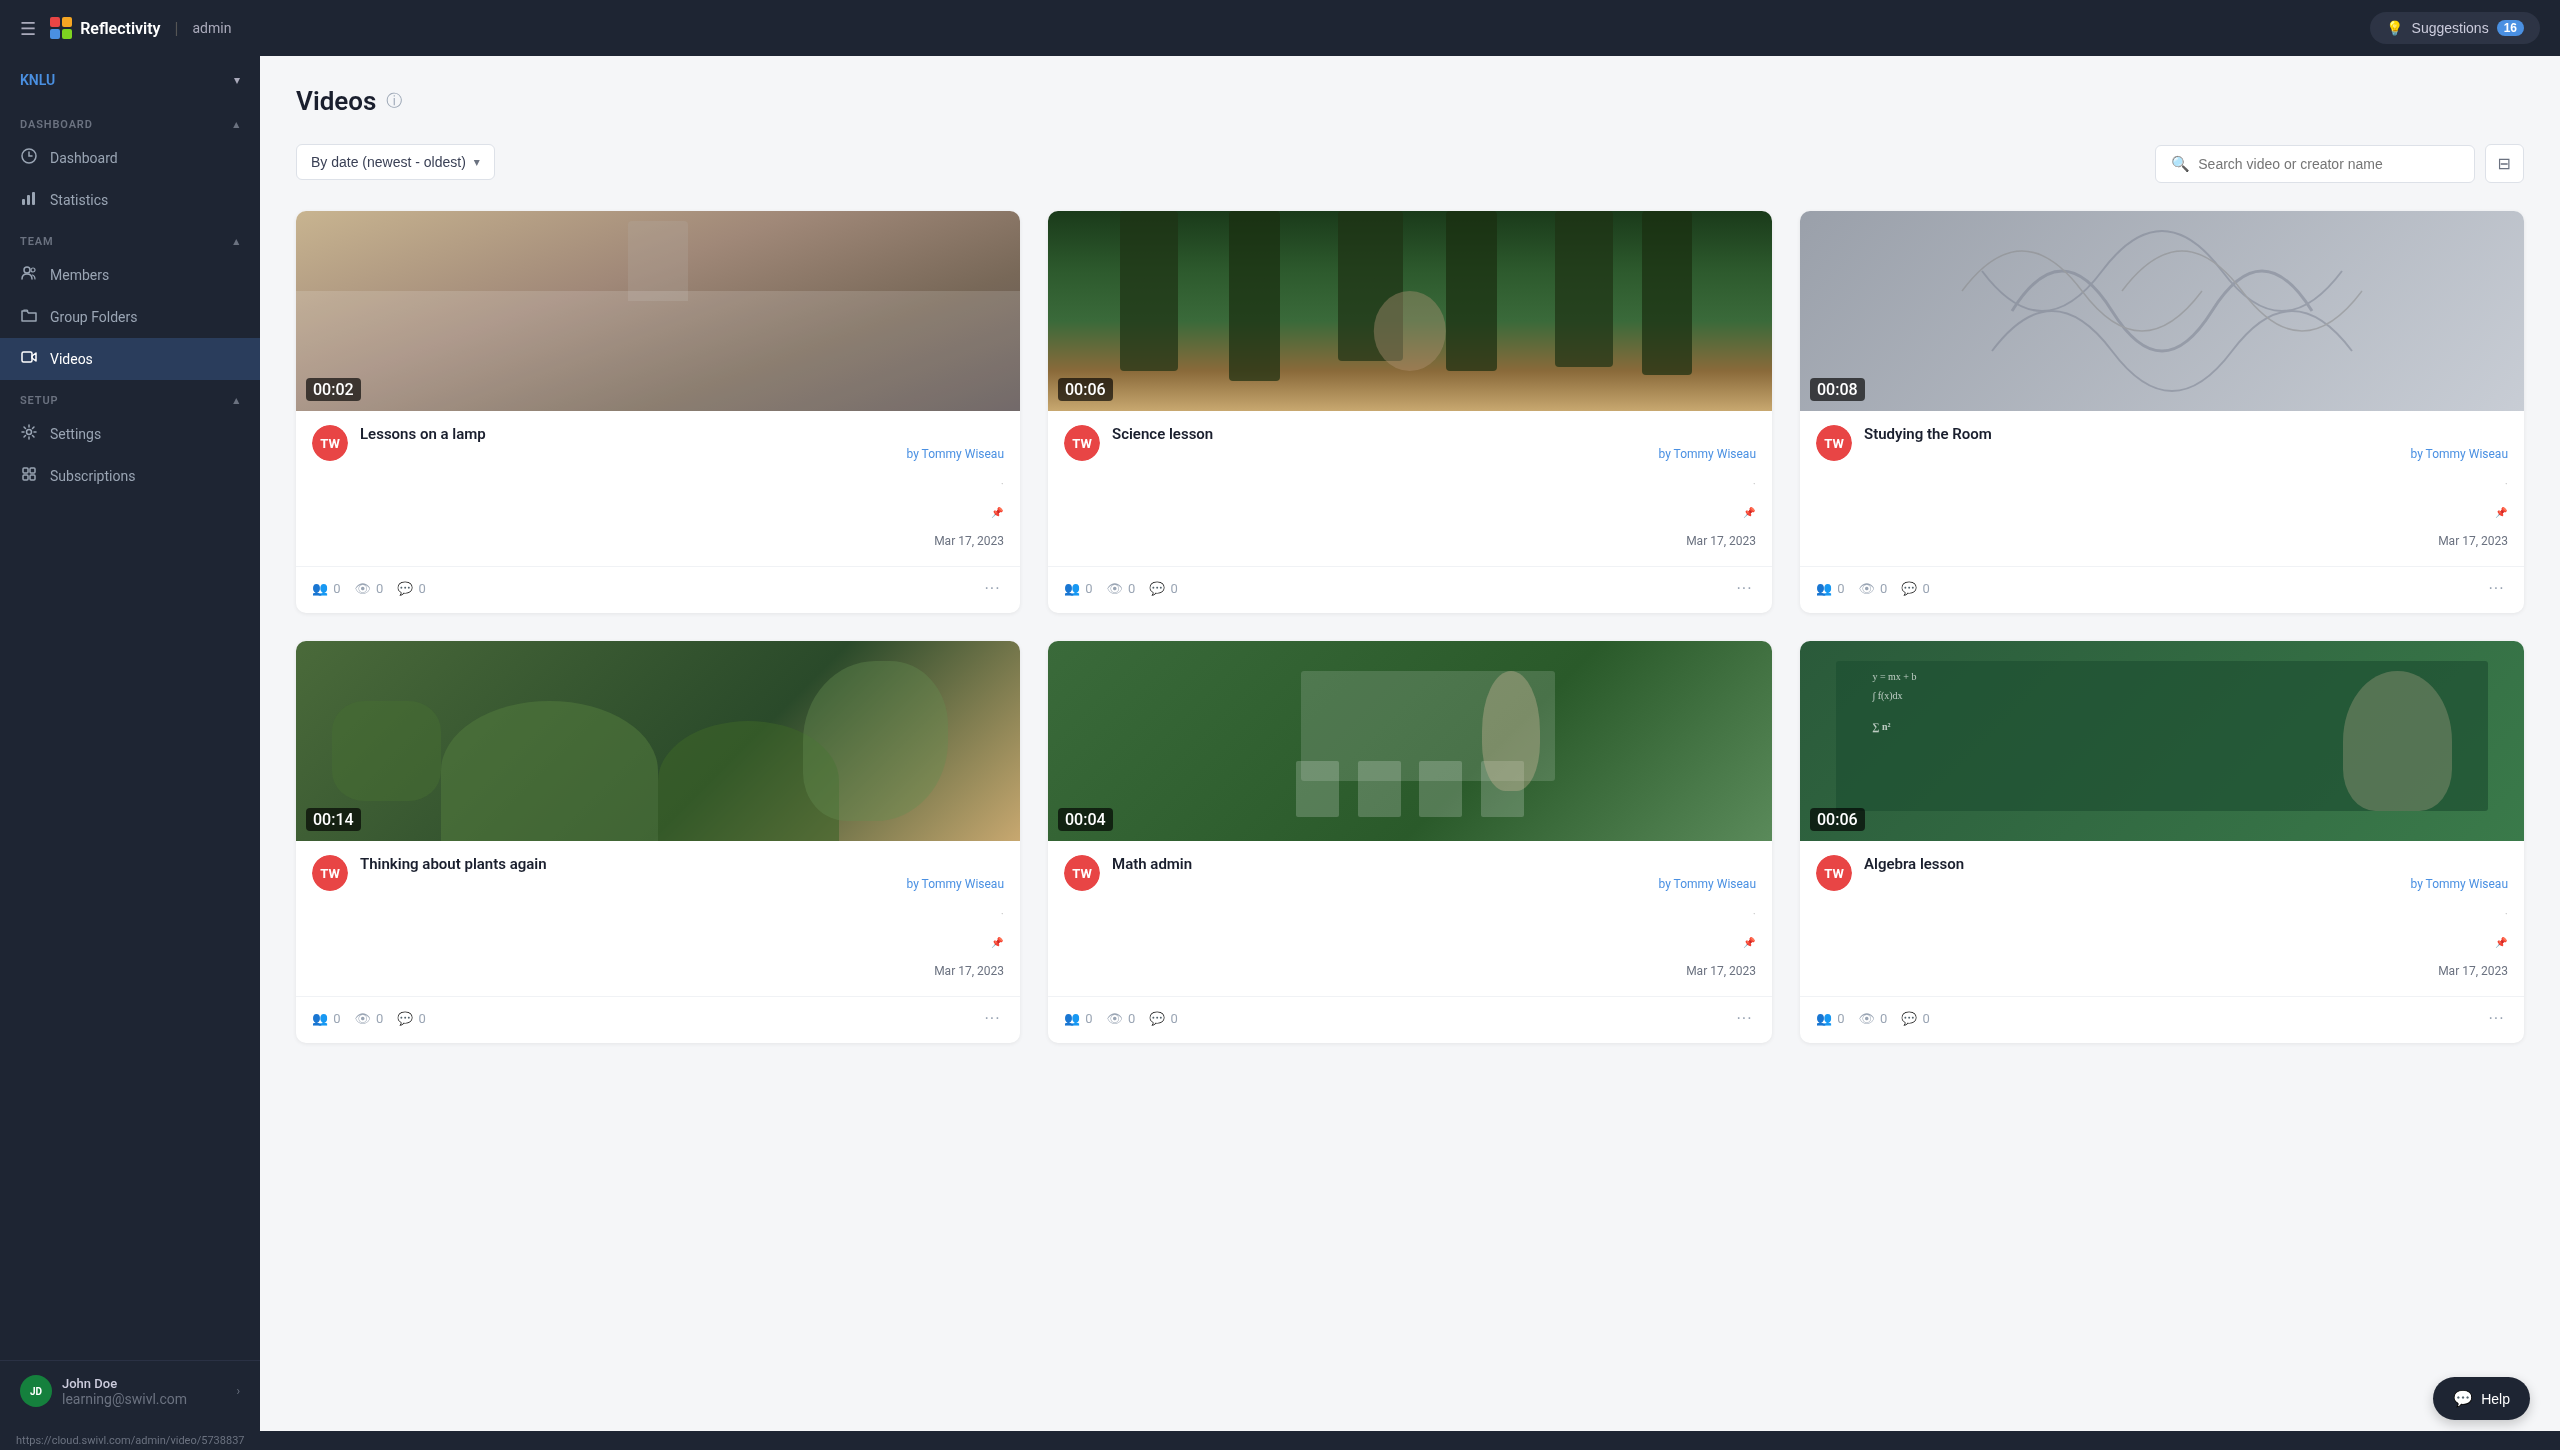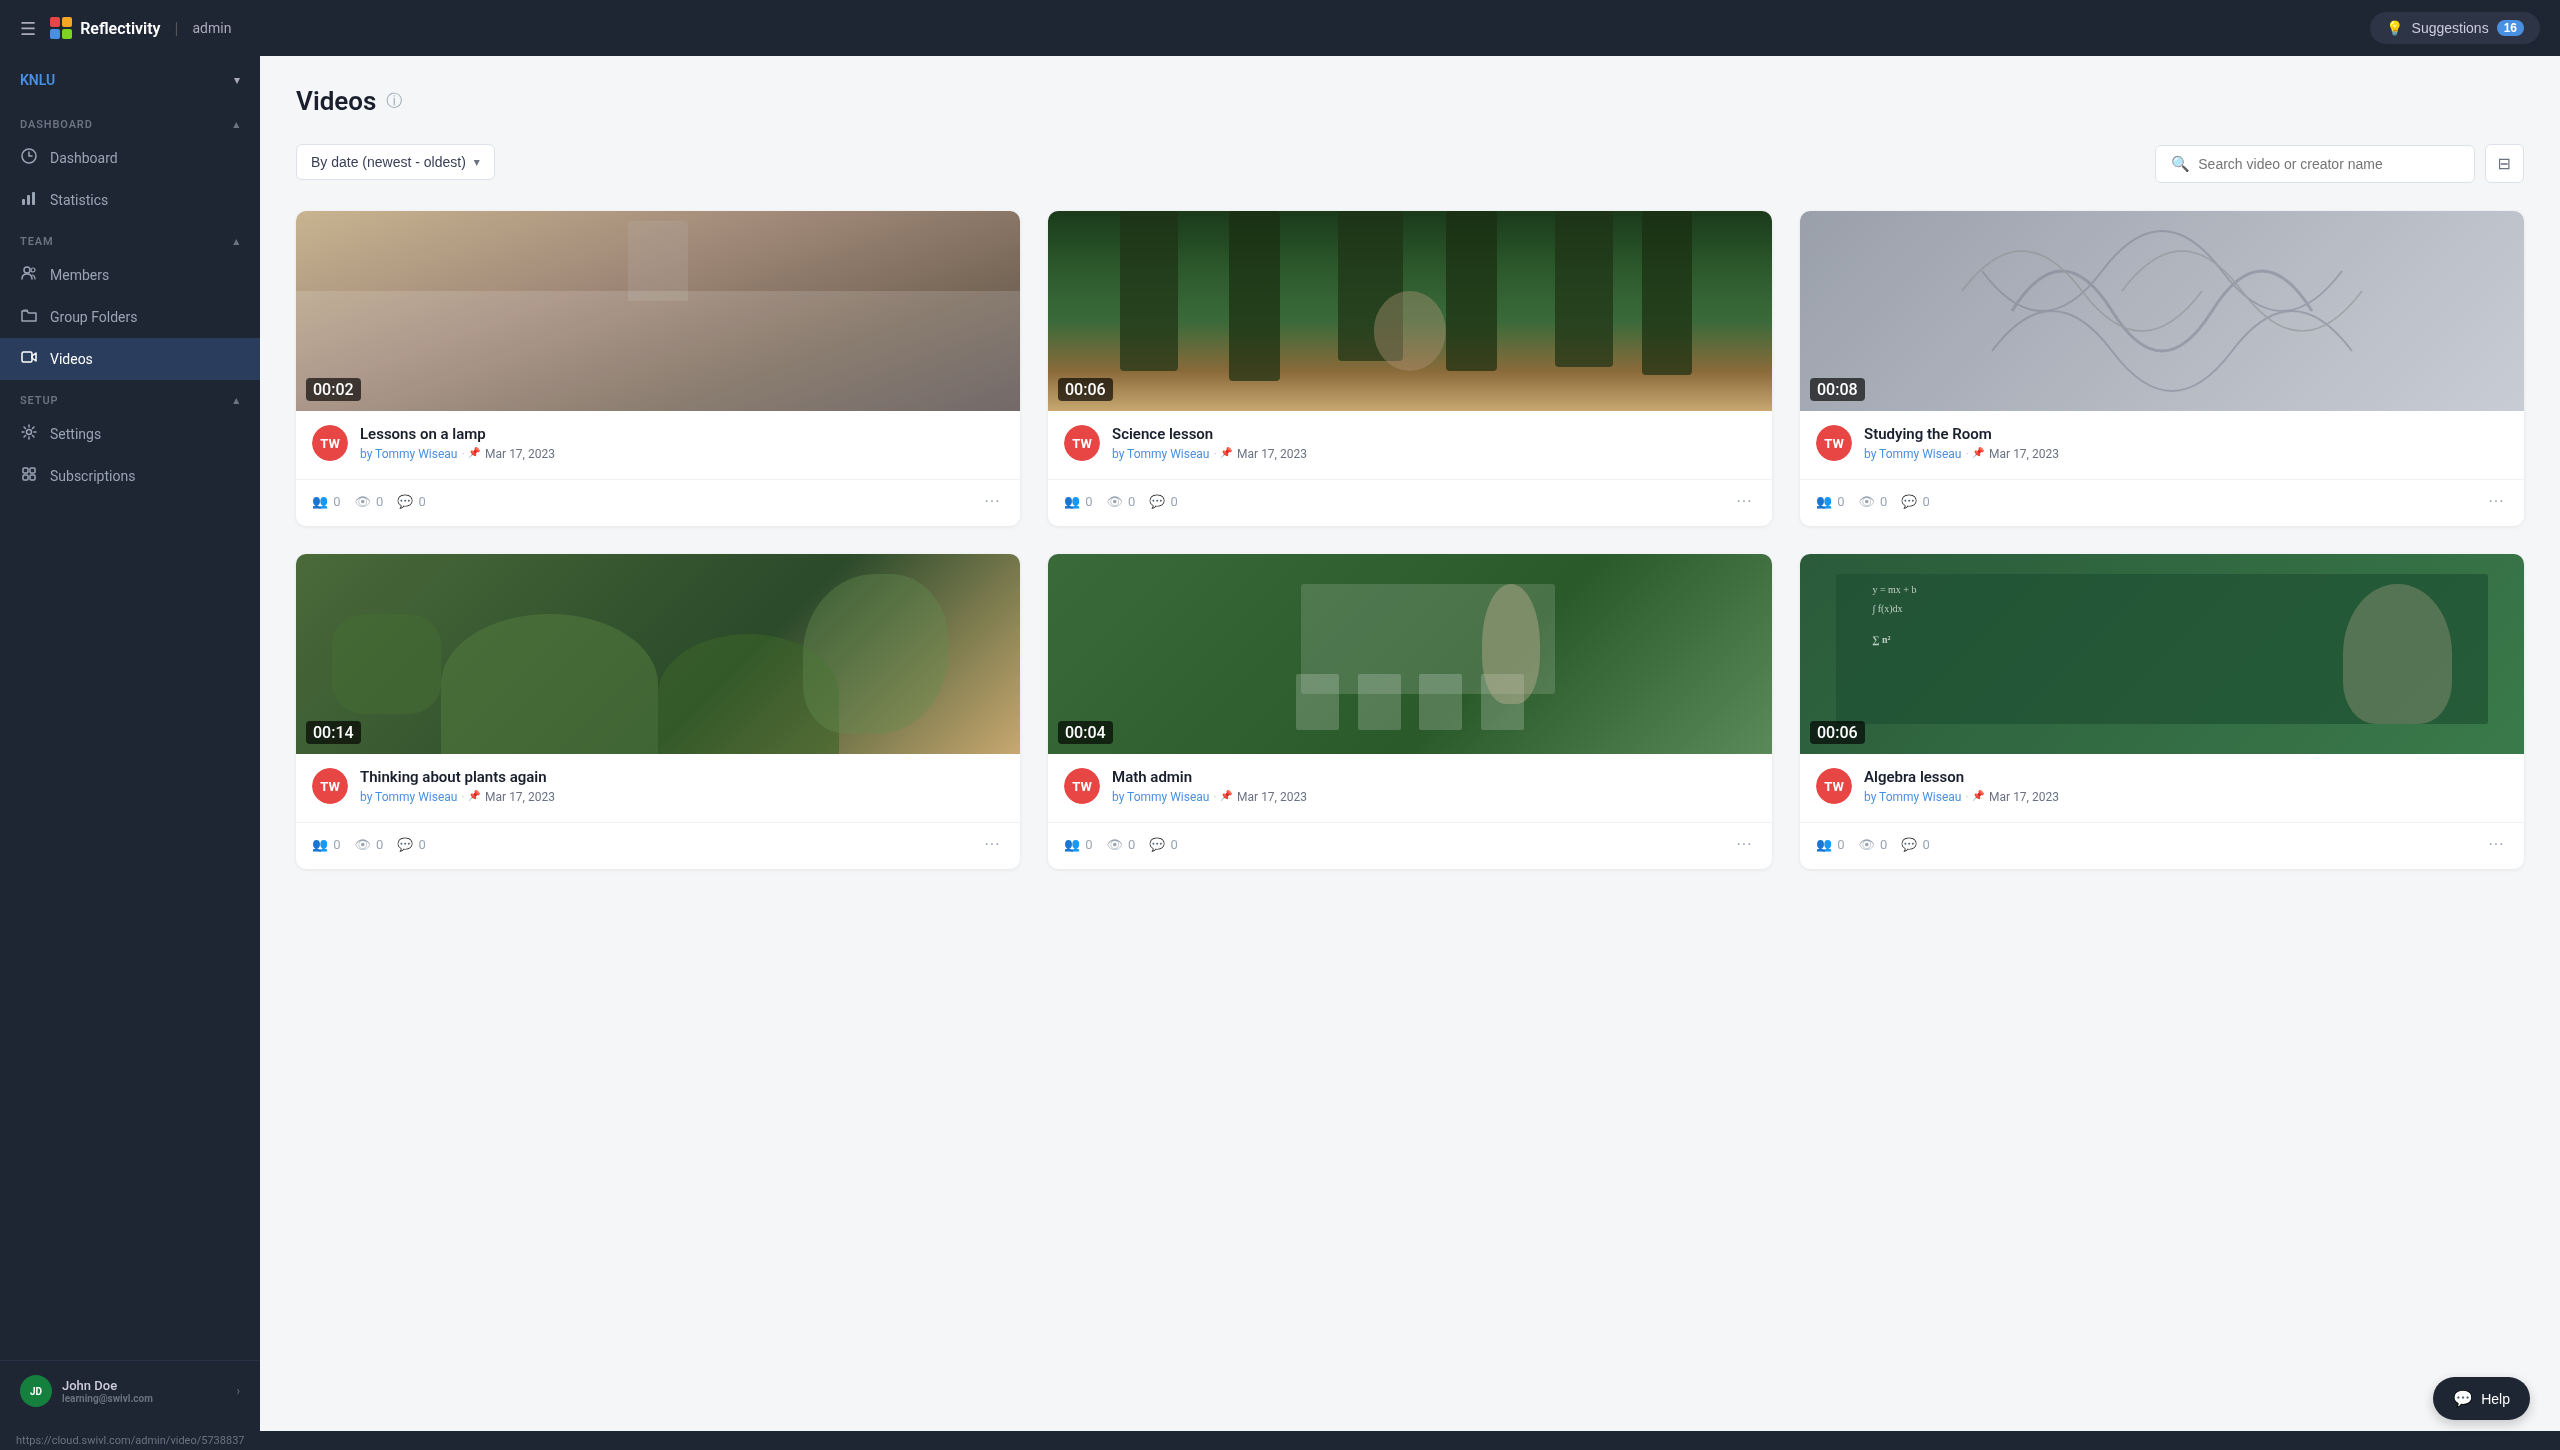--- a/index.html
+++ b/index.html
@@ -118,21 +118,21 @@
       width: 32px; height: 32px;
       border-radius: 50%;
       background: #15803d;
       color: #fff;
       display: flex; align-items: center; justify-content: center;
       font-size: 10px; font-weight: 700;
       flex-shrink: 0;
     }
     .user-info { flex: 1; overflow: hidden; }
     .user-name { color: #ccd; font-size: 13px; font-weight: 500; }
-    .user-email { color: #6b7280; font-size: 10px; white-space: nowrap; overflow: hidden; text-overflow: ellipsis; font-weight: bold; }
+    .user-email { color: #6b7280; font-size: 14px; white-space: nowrap; overflow: hidden; text-overflow: ellipsis; }
     .user-arrow { color: #6b7280; font-size: 12px; }
 
     
     .main-content { flex: 1; overflow-y: auto; background: #f5f6f8; padding: 30px 36px; }
 
     .page-header {
       display: flex;
       align-items: center;
       gap: 10px;
       margin-bottom: 28px;
@@ -227,24 +227,25 @@
       overflow: hidden;
     }
     .creator-avatar-inner {
       width: 100%; height: 100%;
       border-radius: 50%;
     }
     .video-text { flex: 1; }
     .video-title { font-size: 15px; font-weight: 600; color: #1a1f2e; margin-bottom: 4px; }
     .video-sub {
       display: flex;
-      align-items: flex-start;
-      gap: 4px;
+      align-items: flex-end;
+      gap: 16px;
       font-size: 12px;
       color: #6b7280;
+      flex-direction: column;
     }
     .video-sub .by-link { color: #4a90e2; }
     .video-sub .sep { color: #ccc; }
     .video-sub .pin-icon { font-size: 10px; color: #9aa5b4; }
 
     .video-stats {
       display: flex;
       align-items: center;
       gap: 14px;
       padding: 10px 16px 14px;

